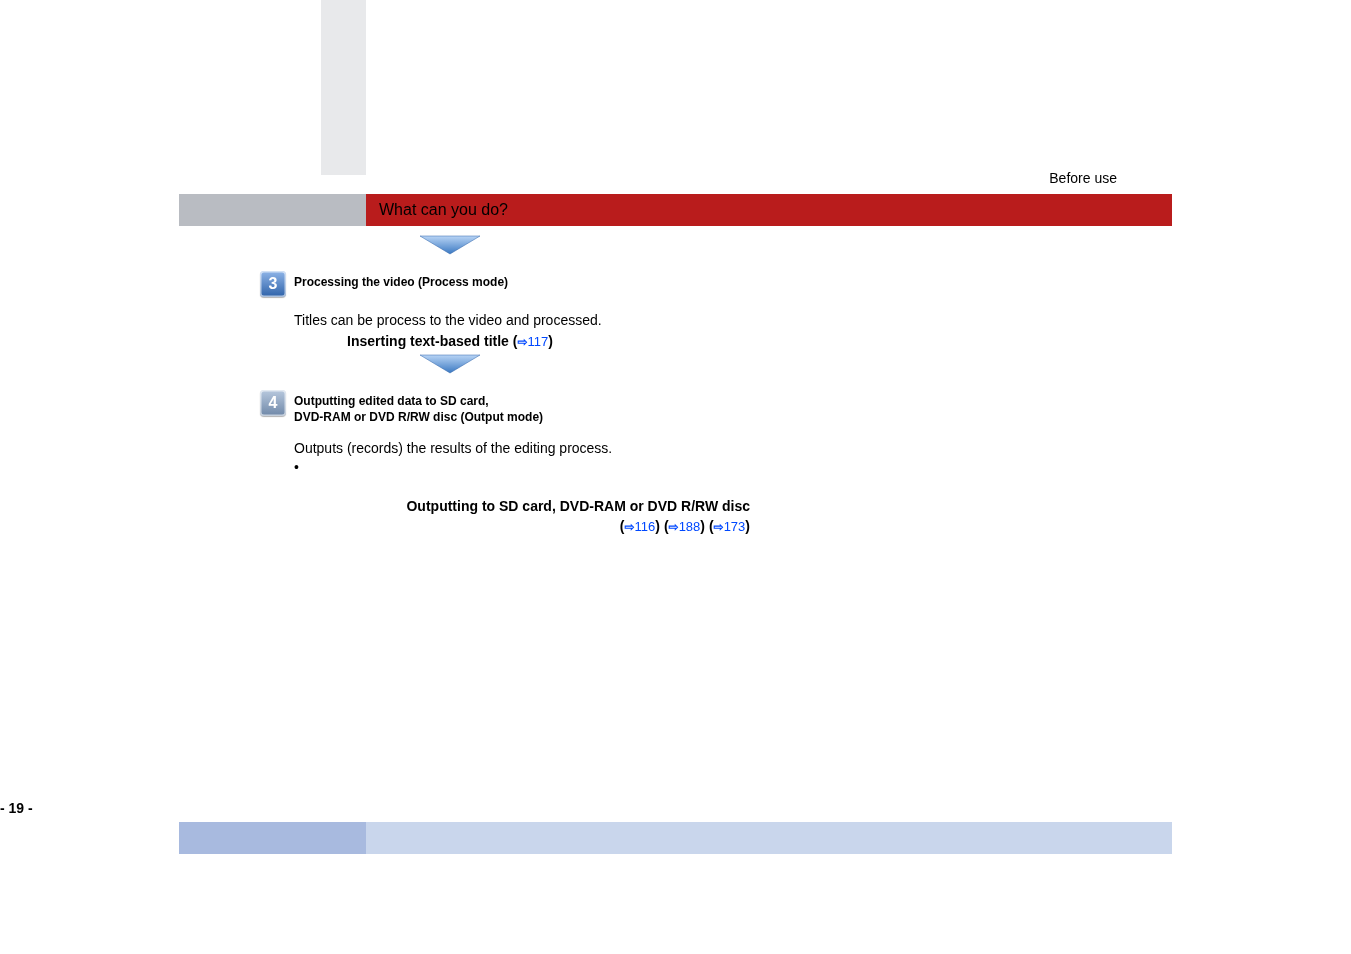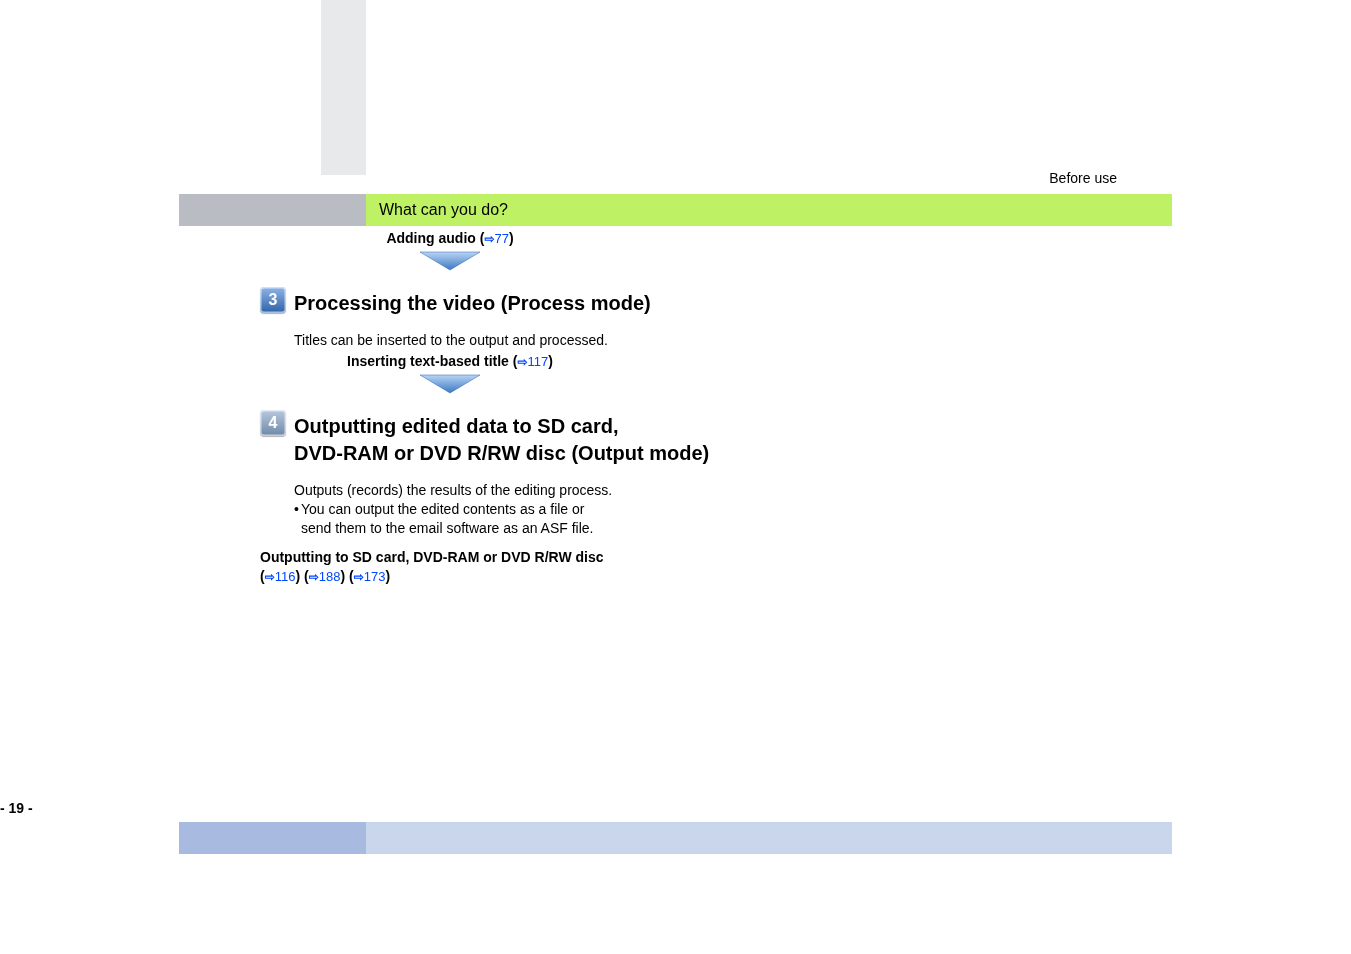--- a/index.html
+++ b/index.html
@@ -25,21 +25,21 @@
     top: 170px;
     right: 234px;
     font-size: 14px;
   }
   .title-bar {
     position: absolute;
     top: 194px;
     left: 179px;
     right: 179px;
     height: 32px;
-    background: #bef264;
+    background: #b91c1c;
     display: flex;
     align-items: center;
   }
   .title-bar-accent {
     width: 187px;
     height: 32px;
     background: #b9bcc2;
     margin-right: 13px;
   }
   .title-bar-text {
@@ -89,21 +89,21 @@
     color: #fff;
     font-weight: bold;
     font-size: 16px;
     flex-shrink: 0;
     box-shadow: inset 0 0 0 1.5px rgba(255,255,255,0.6), 0 1px 1px rgba(0,0,0,0.3);
   }
   .step-badge.b3 { background: linear-gradient(to bottom, #8fb5e8, #2e62a9); }
   .step-badge.b4 { background: linear-gradient(to bottom, #b8c9de, #6f88a8); }
   .step-title {
     font-weight: bold;
-    font-size: 20px;
+    font-size: 12px;
     line-height: 1.35;
     padding-top: 3px;
   }
   .step-underline {
     margin-top: 4px;
     margin-bottom: 6px;
     width: 400px;
     height: 4px;
   }
   .step-underline svg { display: block; }
@@ -117,22 +117,22 @@
     display: flex;
     align-items: flex-start;
   }
   .step-body .bullet-dot {
     margin-right: 2px;
   }
   .output-links {
     font-weight: bold;
     font-size: 14px;
     width: 490px;
-    text-align: left;
-    margin-top: 10px;
+    text-align: right;
+    margin-top: 20px;
     line-height: 1.4;
   }
   .page-number {
     position: absolute;
     left: 0;
     right: 0;
     top: 800px;
     font-weight: bold;
     font-size: 14px;
   }
@@ -157,23 +157,20 @@
 
 <div class="header-label">Before use</div>
 
 <div class="title-bar">
   <div class="title-bar-accent"></div>
   <div class="title-bar-text">What can you do?</div>
 </div>
 
 <div class="content-area">
 
-  <div class="link-line center">
-    <span>Adding audio (</span><span class="link-arrow">⇨</span><a href="#" class="page-link">77</a><span>)</span>
-  </div>
 
   <div class="flow-arrow">
     <svg width="64" height="22" viewBox="0 0 64 22">
       <defs>
         <linearGradient id="ga1" x1="0" y1="0" x2="0" y2="1">
           <stop offset="0%" stop-color="#b8d4f5"></stop>
           <stop offset="100%" stop-color="#3b79c2"></stop>
         </linearGradient>
       </defs>
       <polygon points="2,2 62,2 32,20" fill="url(#ga1)" stroke="#2e62a9" stroke-width="0.5"></polygon>
@@ -190,21 +187,21 @@
         <defs>
           <linearGradient id="ul1" x1="0" y1="0" x2="1" y2="0">
             <stop offset="0%" stop-color="#1a4fa0"></stop>
             <stop offset="60%" stop-color="#6b95cf"></stop>
             <stop offset="100%" stop-color="#e3ecf7"></stop>
           </linearGradient>
         </defs>
         <line x1="0" y1="2" x2="400" y2="2" stroke="url(#ul1)" stroke-width="3" stroke-dasharray="6,3"></line>
       </svg>
     </div>
-    <div class="step-body">Titles can be inserted to the output and processed.</div>
+    <div class="step-body">Titles can be process to the video and processed.</div>
   </div>
 
   <div class="link-line center" style="margin-top:3px">
     <span>Inserting text-based title (</span><span class="link-arrow">⇨</span><a href="#" class="page-link">117</a><span>)</span>
   </div>
 
   <div class="flow-arrow">
     <svg width="64" height="22" viewBox="0 0 64 22">
       <polygon points="2,2 62,2 32,20" fill="url(#ga1)" stroke="#2e62a9" stroke-width="0.5"></polygon>
     </svg>
@@ -220,24 +217,20 @@
     </div>
     <div class="step-underline">
       <svg width="400" height="4" viewBox="0 0 400 4">
         <line x1="0" y1="2" x2="400" y2="2" stroke="url(#ul1)" stroke-width="3" stroke-dasharray="6,3"></line>
       </svg>
     </div>
     <div class="step-body">
       <div>Outputs (records) the results of the editing process.</div>
       <div class="bullet-row">
         <span class="bullet-dot">•</span>
-        <span>
-          <span>You can output the edited contents as a file or</span><br>
-          <span>send them to the email software as an ASF file.</span>
-        </span>
       </div>
     </div>
   </div>
 
   <div class="output-links">
     <div>Outputting to SD card, DVD-RAM or DVD R/RW disc</div>
     <div>
       <span>(</span><span class="link-arrow">⇨</span><a href="#" class="page-link">116</a><span>) </span>
       <span>(</span><span class="link-arrow">⇨</span><a href="#" class="page-link">188</a><span>) </span>
       <span>(</span><span class="link-arrow">⇨</span><a href="#" class="page-link">173</a><span>)</span>

